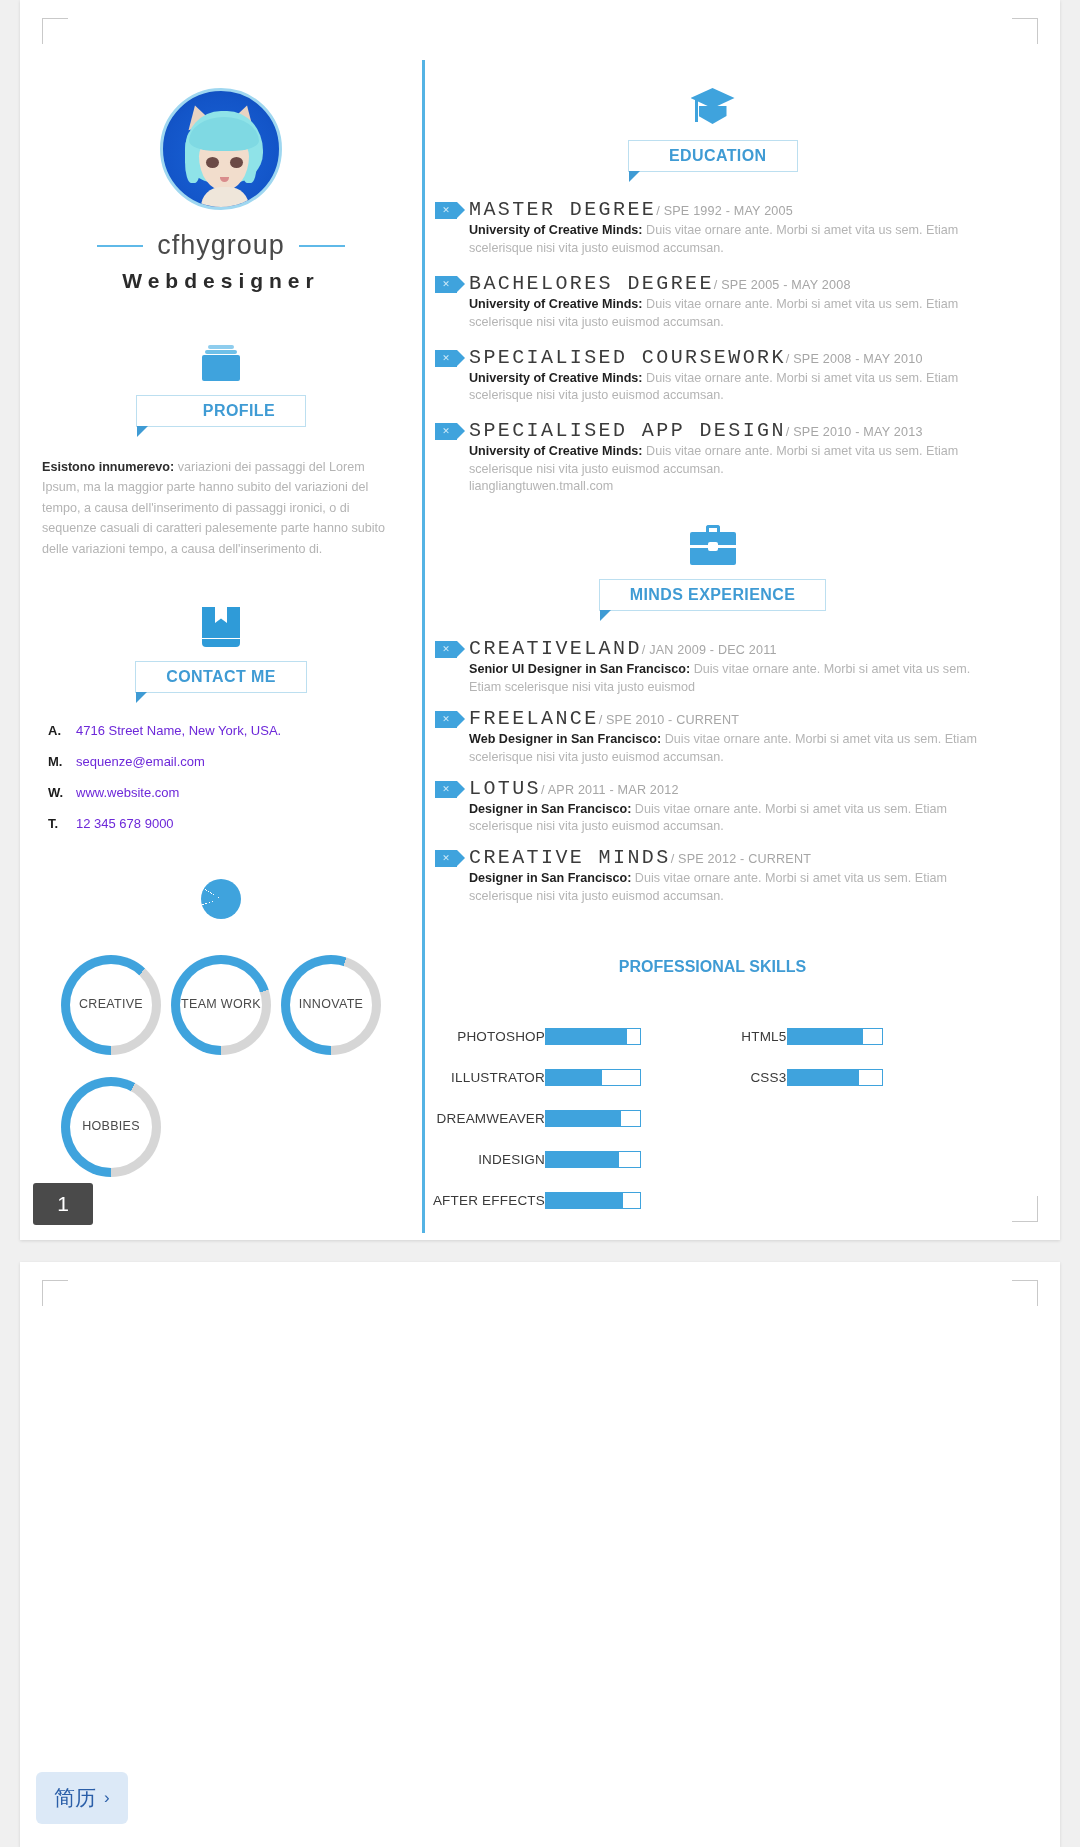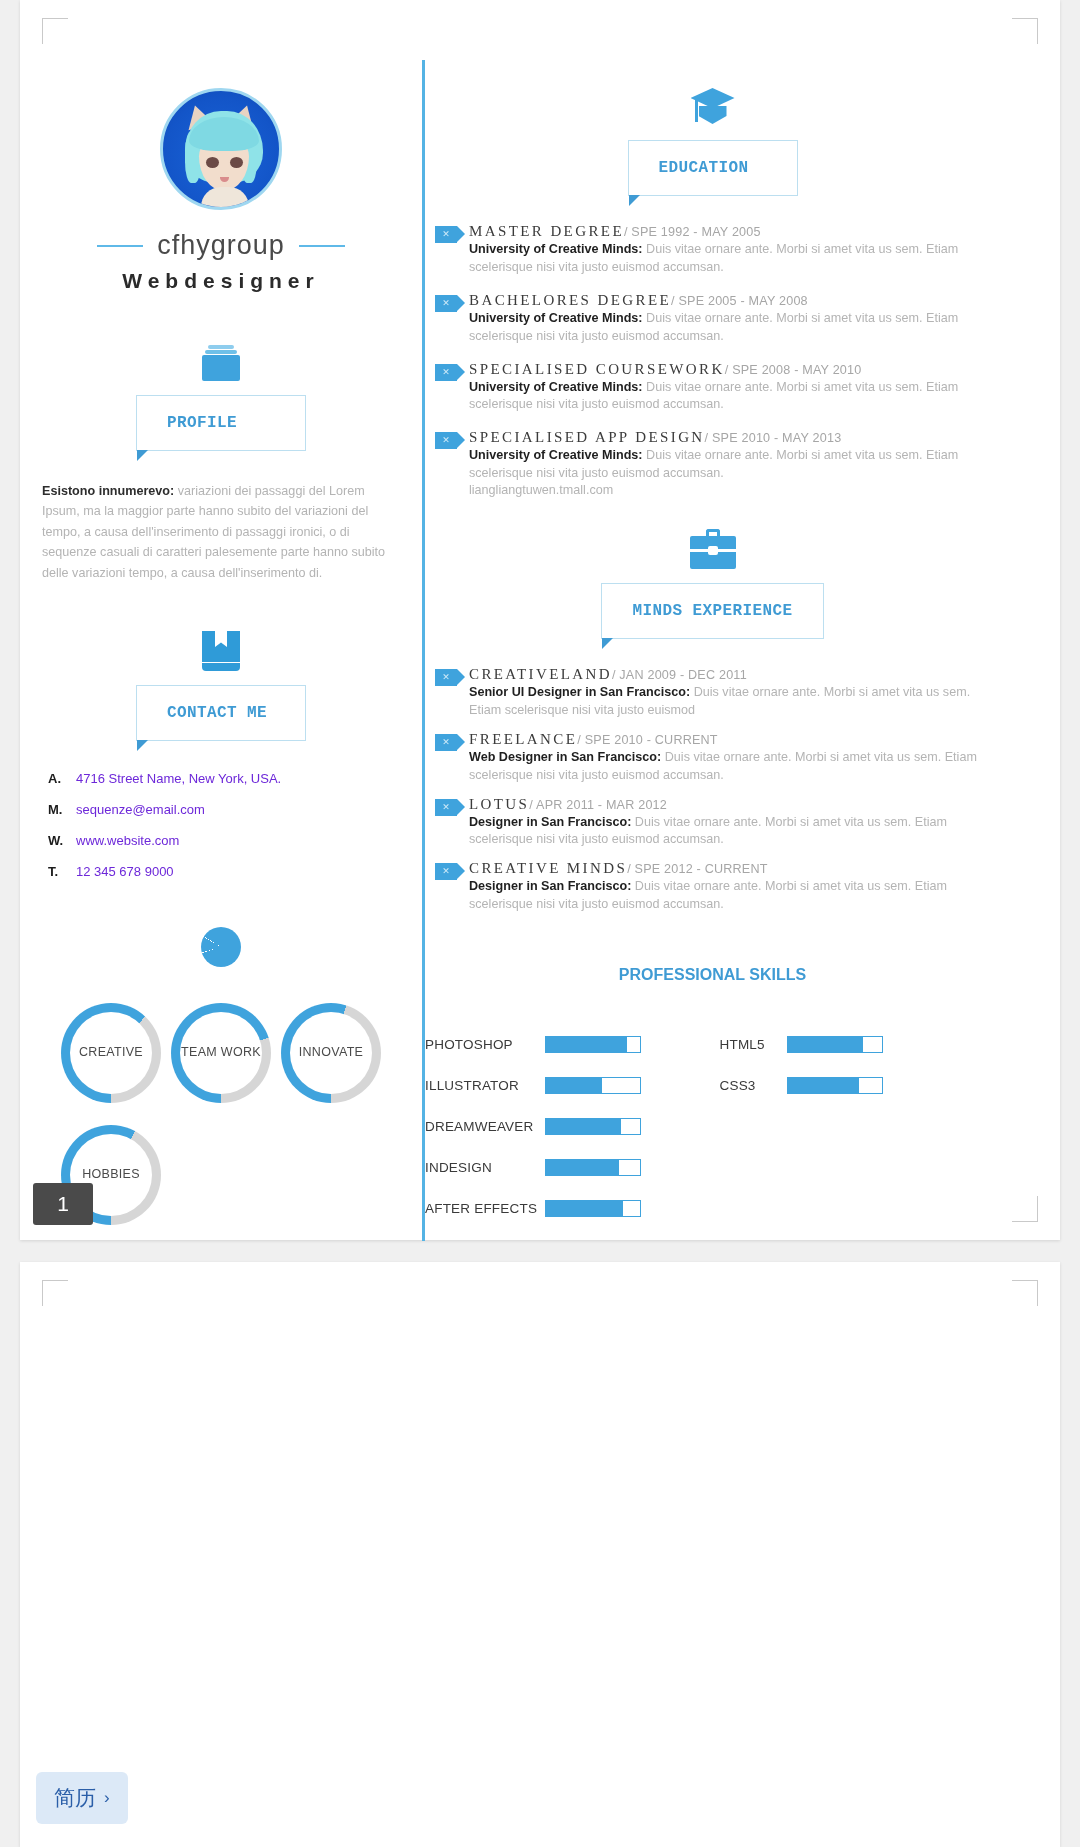--- a/index.html
+++ b/index.html
@@ -78,24 +78,23 @@
     letter-spacing: 6px; color: #2b2b2b;
   }
 
   
   .sec { margin-top: 44px; }
   .sec-icon { display: flex; justify-content: center; height: 44px; align-items: flex-end; }
   .sec-title-wrap { display: flex; justify-content: center; margin-top: 14px; position: relative; }
   .sec-title {
     position: relative;
     border: 1px solid #bcdff0;
-    padding: 18px 30px;
+    padding: 6px 30px;
     min-width: 170px;
-    text-align: left;
-    font-family: Liberation Mono, monospace;
+    text-align: right;
   }
   .sec-title span {
     color: #3f9bd4; font-size: 16px; font-weight: bold; letter-spacing: 0.4px;
   }
   .sec-title::after {
     content: ""; position: absolute; left: 0px; bottom: -11px;
     width: 0; height: 0;
     border-left: 11px solid #3f9bd4;
     border-bottom: 11px solid transparent;
   }
@@ -153,21 +152,21 @@
           display: flex; align-items: center; justify-content: center; }
   .ring .fill { position: absolute; inset: 0; border-radius: 50%; }
   .ring .hole { position: absolute; inset: 9px; border-radius: 50%; background: #fff; }
   .ring .lbl { position: relative; font-size: 12.5px; color: #4a4a4a; text-align: center;
                line-height: 1.25; letter-spacing: .3px; }
 
   
   .pro-head { text-align: center; margin-top: 52px; }
   .pro-head span { color: #3f9bd4; font-size: 16px; font-weight: bold; }
   .bars { margin-top: 52px; display: grid; grid-template-columns: 1fr 1fr; column-gap: 14px; }
-  .bar-row { display: flex; align-items: center; margin-bottom: 24px; }
+  .bar-row { display: flex; align-items: center; margin-bottom: 24px; text-align: right; }
   .bar-label { font-size: 13.5px; color: #3a3a3a; letter-spacing: .2px; }
   .bar-col-a .bar-label { width: 120px; }
   .bar-col-b .bar-label { width: 67px; }
   .bar-track { height: 17px; border: 1px solid #3fa3dd; position: relative; background: #fff; }
   .bar-col-a .bar-track { width: 96px; }
   .bar-col-b .bar-track { width: 96px; }
   .bar-fill { position: absolute; left: 0; top: 0; bottom: 0; background: #3fa3dd; }
 
   
   .entries { margin-top: 26px; padding-left: 10px; }
@@ -175,22 +174,22 @@
   .tag {
     flex: 0 0 auto; width: 22px; height: 17px; background: #3fa3dd; position: relative;
     margin-top: 4px; margin-right: 12px;
     display: flex; align-items: center; justify-content: center;
   }
   .tag::after { content: ""; position: absolute; right: -8px; top: 0;
                 width: 0; height: 0; border-top: 8.5px solid transparent;
                 border-bottom: 8.5px solid transparent; border-left: 8px solid #3fa3dd; }
   .tag span { color: #cfeaf8; font-size: 9px; line-height: 1; }
   .entry-body { flex: 1 1 auto; }
-  .entry-title { font-size: 15px; letter-spacing: 2.4px; color: #3b3b3b;
-                 font-family: Liberation Serif, serif; }
+  .entry-title { font-size: 20px; letter-spacing: 2.4px; color: #3b3b3b;
+                 font-family: Liberation Mono, monospace; }
   .entry-date { font-size: 12.6px; color: #a6a6a6; letter-spacing: .2px; font-family: "Liberation Sans", sans-serif; }
   .entry-desc { font-size: 12.6px; color: #b4b4b4; line-height: 1.42; margin-top: 1px; }
   .entry-desc b { color: #1f1f1f; font-weight: bold; }
   .entry-extra { font-size: 12.6px; color: #b4b4b4; }
 
   .entries.work .entry { margin-bottom: 10px; }
 
   
   .page-badge {
     position: absolute; left: 33px; top: 1183px;

